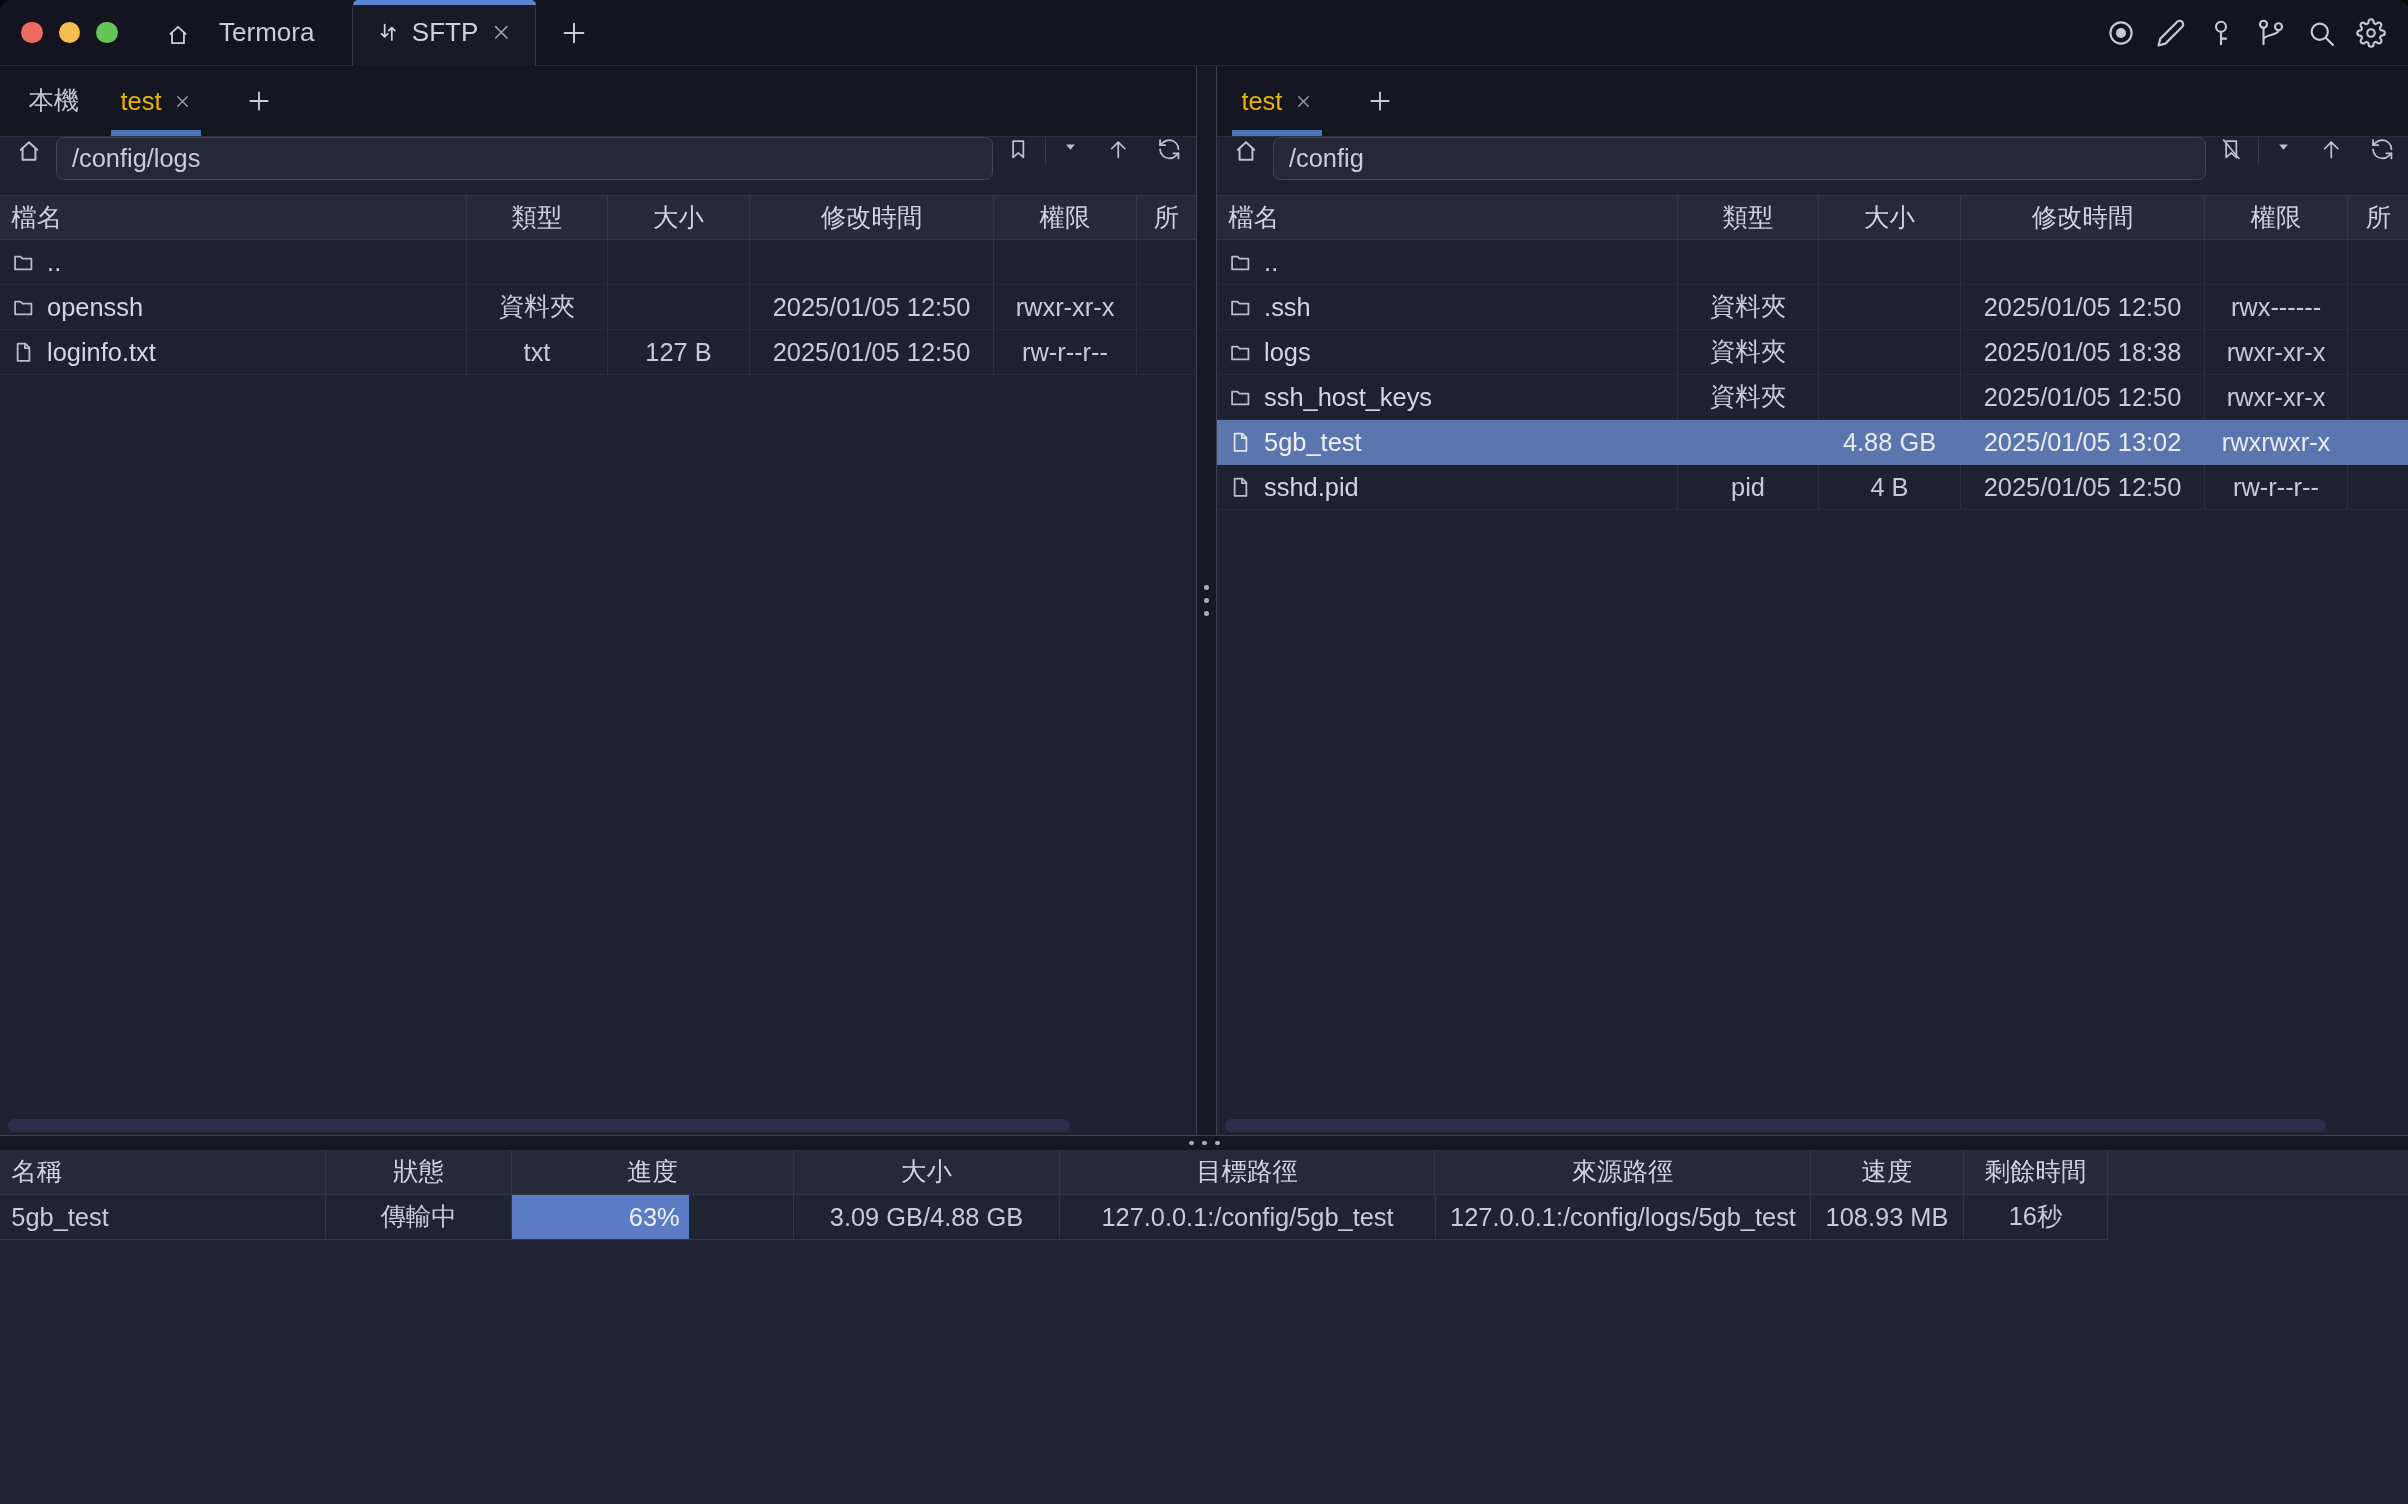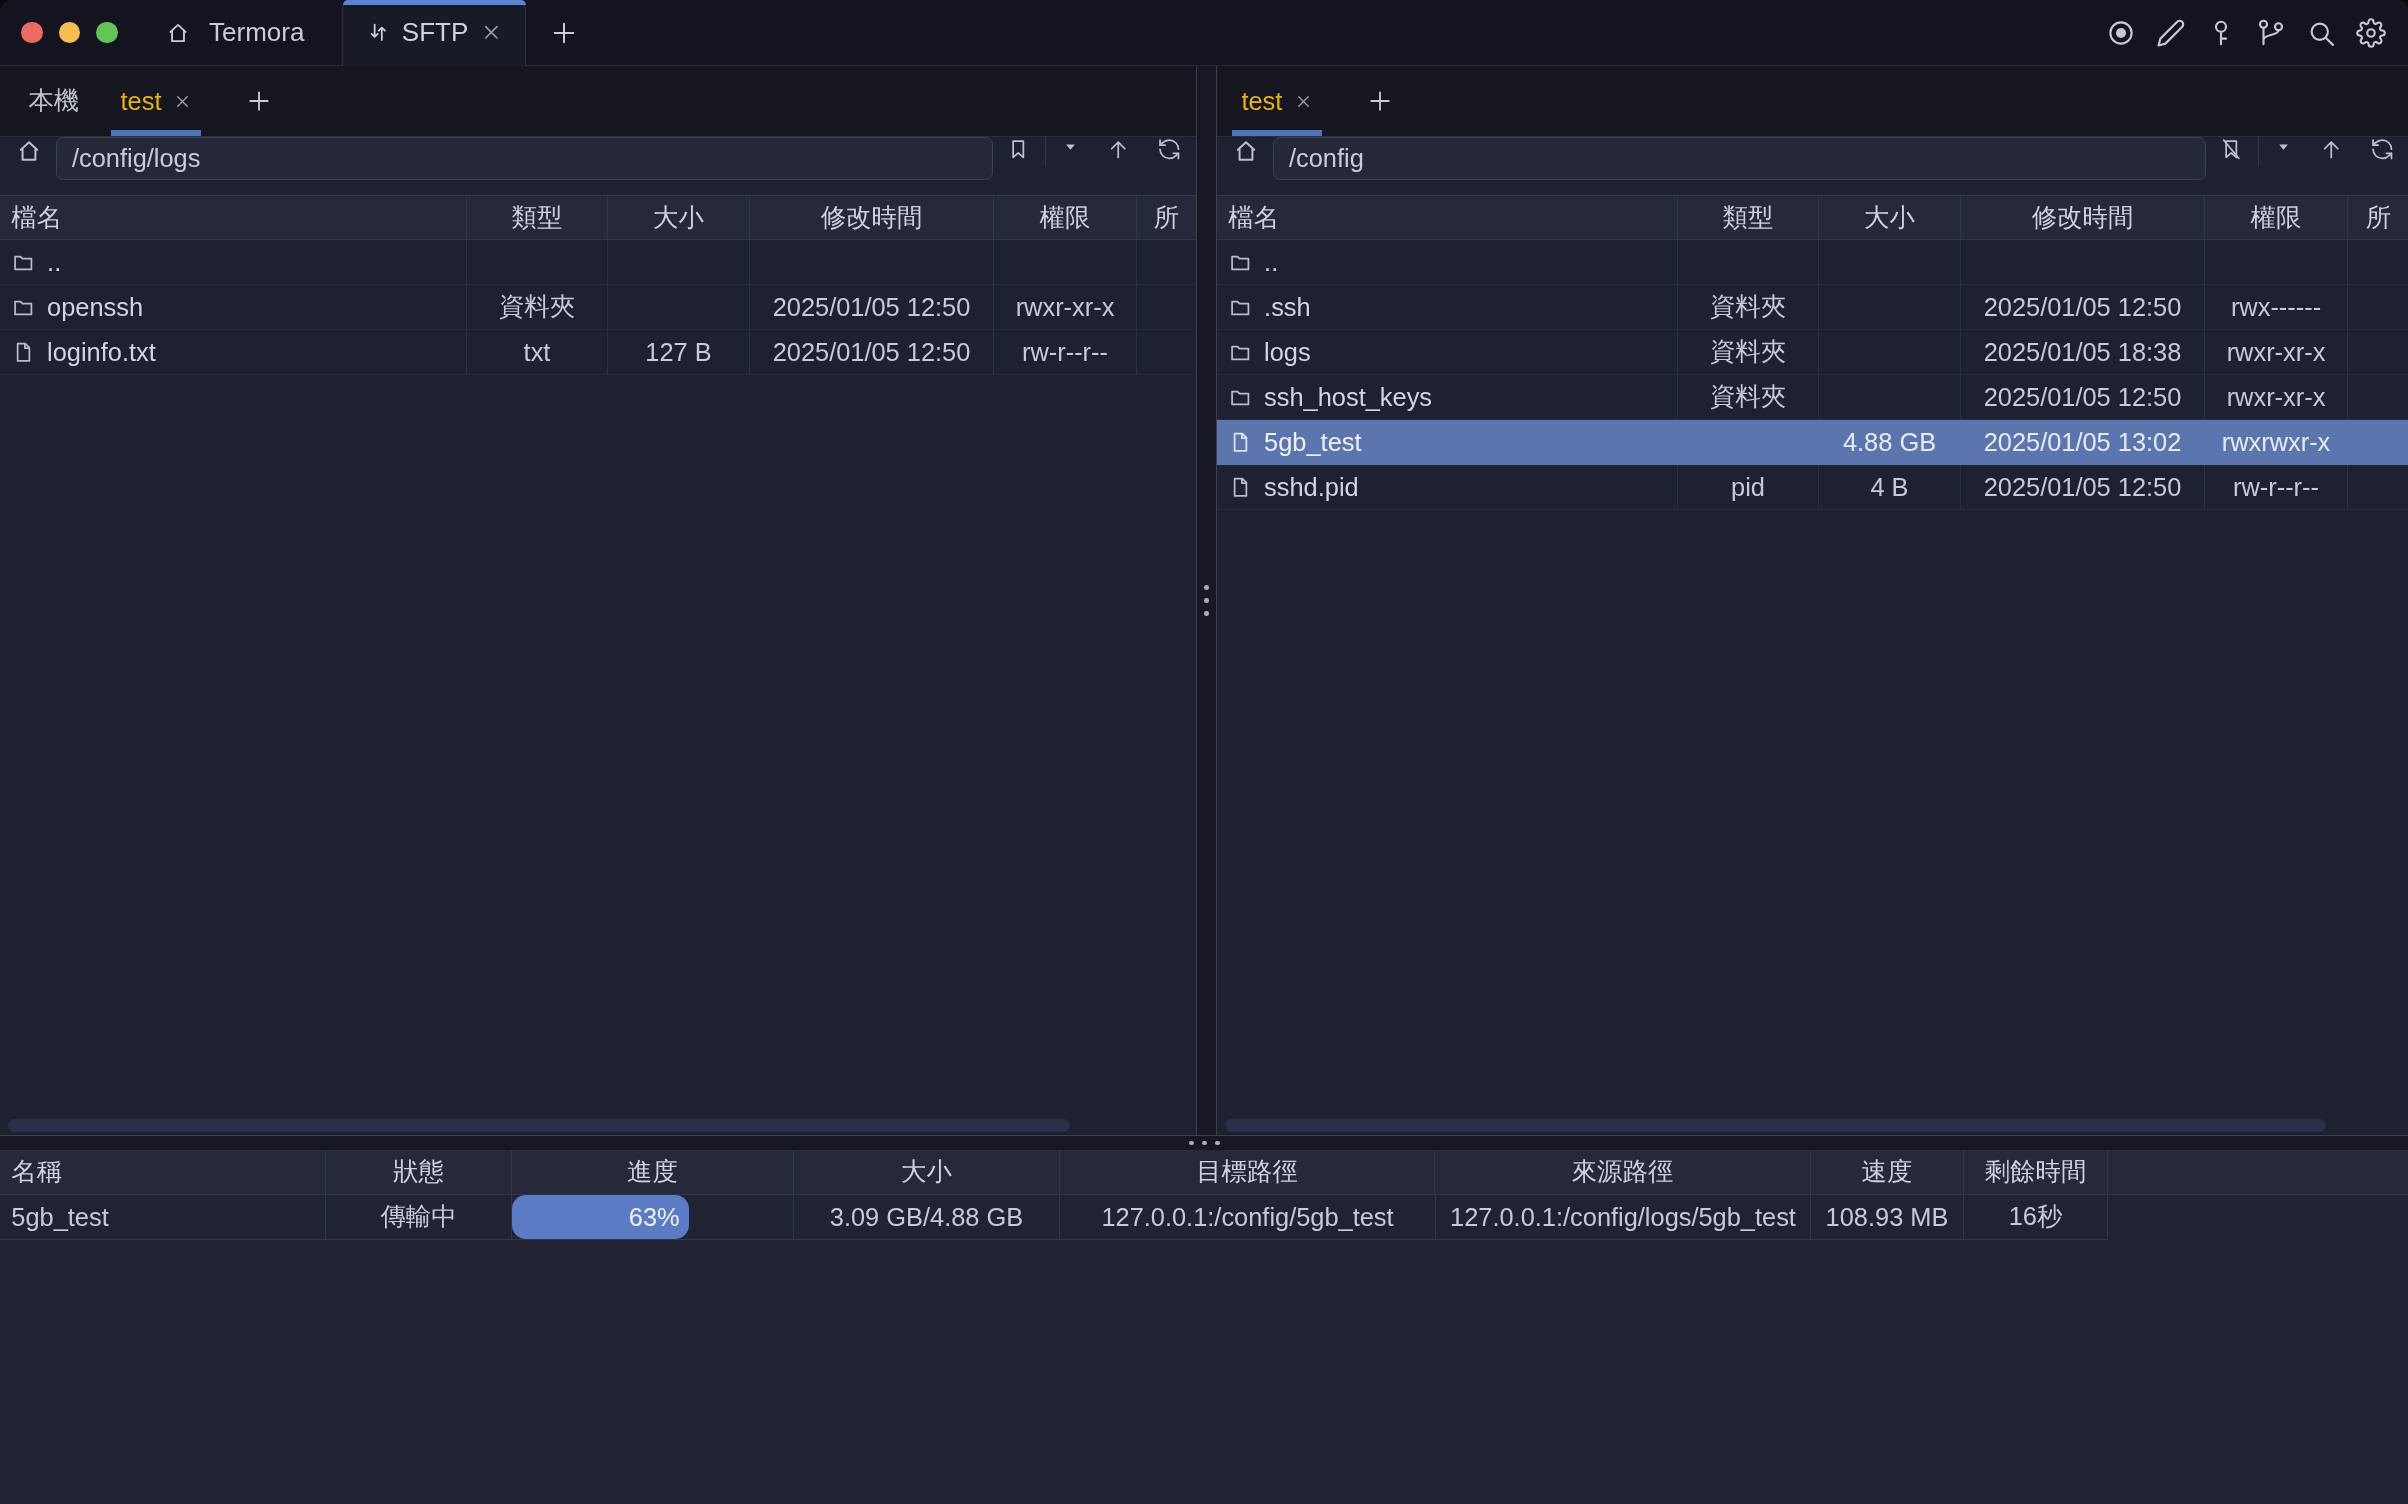--- a/index.html
+++ b/index.html
@@ -14,21 +14,21 @@
   }
   .icon{display:inline-flex;align-items:center;justify-content:center;flex:none;}
   .icon svg{width:100%;height:100%;fill:none;stroke:currentColor;stroke-width:1.7;stroke-linecap:round;stroke-linejoin:round;}
   .i20{width:19px;height:19px}.i24{width:22.6px;height:22.6px}.i26{width:24.5px;height:24.5px}
   .i28{width:26px;height:26px}.i30{width:28px;height:28px}.i32{width:30px;height:30px}
 
   
   .titlebar{height:66px;flex:none;background:#131420;border-bottom:0.9px solid #262939;display:flex;align-items:center;}
   .traffic{display:flex;gap:16px;margin-left:21px;}
   .tl{width:21.7px;height:21.7px;border-radius:50%;}
-  .app-tab{margin-left:47px;display:flex;align-items:center;gap:18px;font-size:26px;color:#c9cdd7;}
+  .app-tab{margin-left:47px;display:flex;align-items:flex-end;gap:28px;font-size:26px;color:#c9cdd7;}
   .sftp-tab{margin-left:38px;height:66px;padding:0 22.6px;position:relative;display:flex;align-items:center;gap:11.3px;
     background:#181a26;border-left:0.9px solid #303444;border-right:0.9px solid #303444;border-radius:9.4px 9.4px 0 0;
     font-size:26px;color:#ced2dc;}
   .tab-accent{position:absolute;top:0;left:-0.9px;right:-0.9px;height:5.6px;background:#5a85d2;border-radius:9.4px 9.4px 0 0;}
   .dim{color:#9aa0ae;}
   .newtab{margin-left:24.5px;color:#c9cdd7;}
   .flex-sp{flex:1;}
   .tb-actions{display:flex;align-items:center;gap:20px;margin-right:22.6px;color:#c6cad5;}
 
   
@@ -84,21 +84,21 @@
   .t1{width:186px;flex:none}.t2{width:282px;flex:none}.t3{width:266px;flex:none}
   .t4{width:376px;flex:none}.t5{width:375px;flex:none}.t6{width:153px;flex:none}.t7{width:144px;flex:none}
   .t8{flex:1;min-width:0;border-right:none;}
   .tt-head{height:45px;flex:none;display:flex;background:#262938;}
   .tt-head .ttc{color:#ced3dd;border-bottom:0.9px solid var(--grid2);}
   .tt-row{height:45px;flex:none;display:flex;background:#202332;}
   .tt-row .ttc{border-bottom:0.9px solid var(--grid2);}
   .tt-row .t8{border-bottom:none;}
   .t2.pcell{position:relative;}
   .pfill{position:absolute;left:0;top:0;bottom:0;background:#5b7cc4;display:flex;align-items:center;
-    justify-content:flex-end;padding-right:9.4px;font-size:25.4px;color:#eef1f8;border-radius:14px;}
+    justify-content:flex-end;padding-right:9.4px;font-size:25.4px;color:#eef1f8;}
   .bottom-fill{flex:1;background:#222433;}
 </style>
 </head>
 <body>
 
 <div class="window">
 
   <div class="titlebar">
     <div class="traffic">
       <span class="tl" style="background:#ec6a5e"></span>

